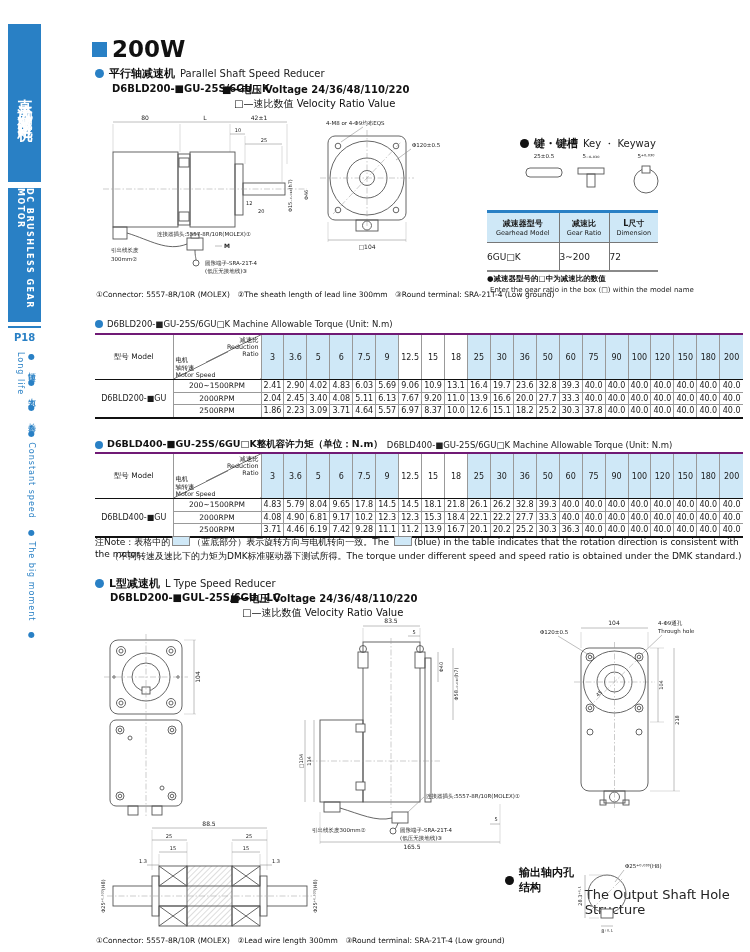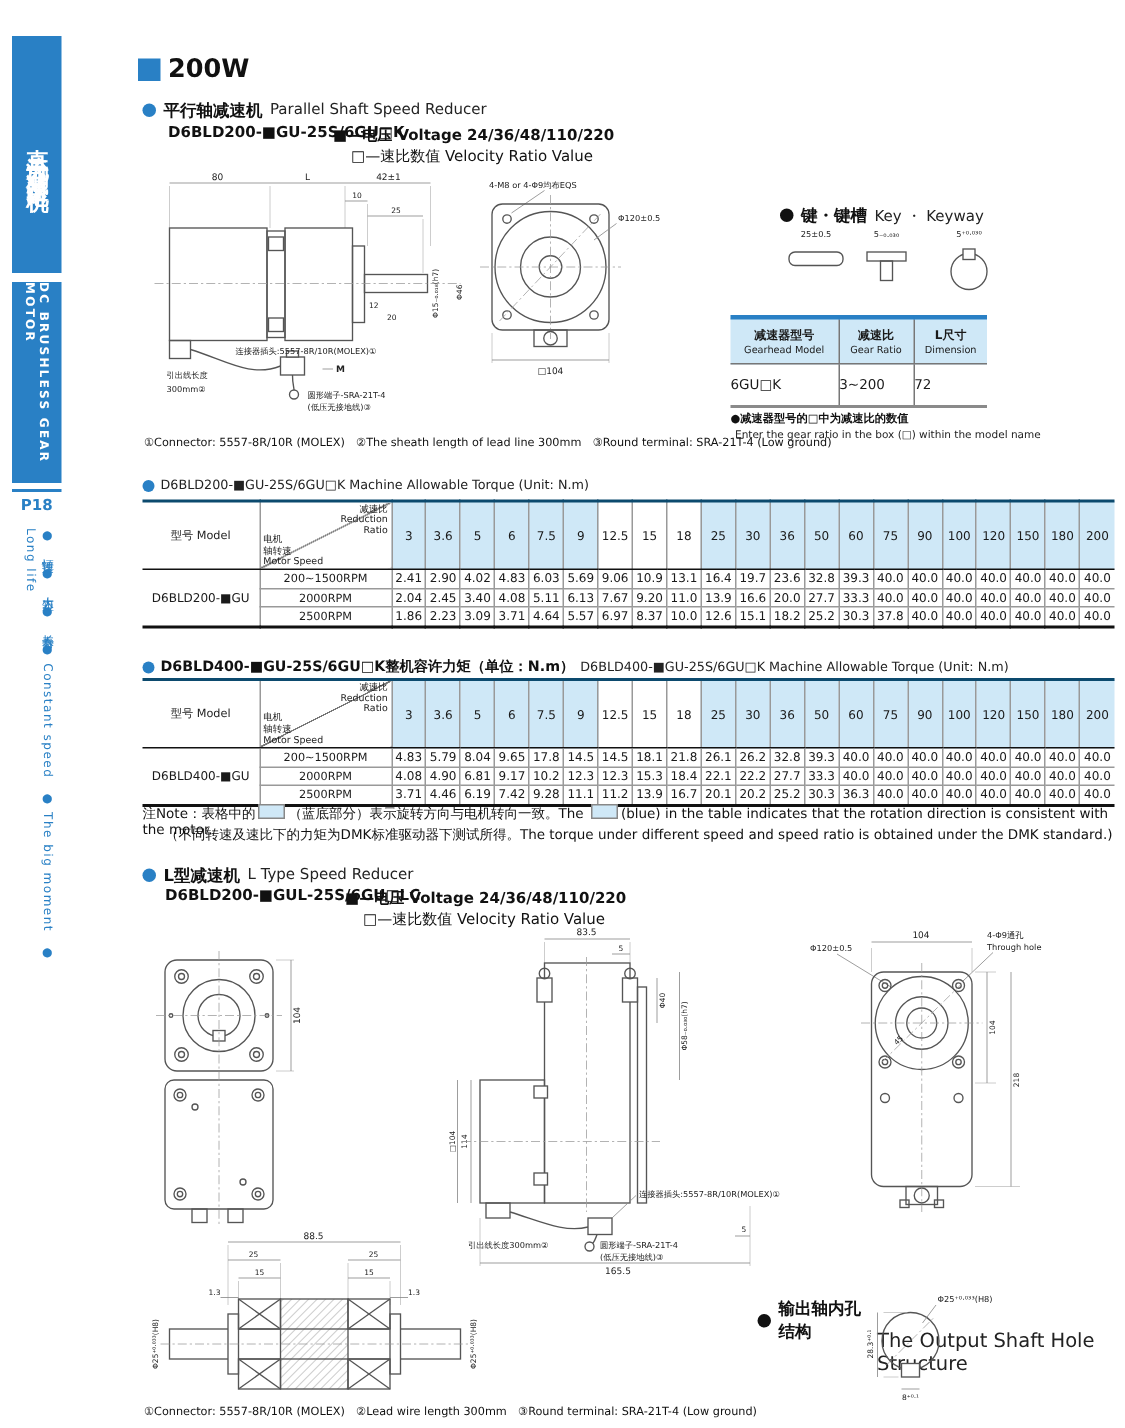--- a/index.html
+++ b/index.html
@@ -7,21 +7,21 @@
         font-family:"DejaVu Sans","Liberation Sans",sans-serif;color:#1a1a1a;}
   .abs{position:absolute;}
   
   .sbbox{background:#2980c5;color:#fff;display:flex;align-items:center;justify-content:center;}
   .vtext{writing-mode:vertical-rl;text-orientation:mixed;}
   .sb1{font-size:15px;font-weight:bold;letter-spacing:4px;}
   .sb2{font-size:8px;font-weight:bold;letter-spacing:1.5px;}
   .p18{color:#2980c5;font-weight:bold;font-size:10px;text-align:center;}
   .feat{color:#2980c5;font-size:8px;letter-spacing:1px;}
   
-  .t200{display:flex;align-items:center;gap:5px;font-size:17px;font-weight:bold;color:#111;}
+  .t200{display:flex;align-items:center;gap:5px;font-size:23px;font-weight:bold;color:#111;}
   .sqicon{width:15px;height:15px;background:#2980c5;}
   .secline{display:flex;align-items:center;gap:5px;}
   .bullet{width:9px;height:9px;border-radius:50%;background:#2980c5;flex:none;}
   .bullet.dark{background:#111;}
   .cnb{font-weight:bold;font-size:11px;color:#111;}
   .enr{font-size:10px;color:#222;}
   .mdl{font-size:10px;font-weight:bold;color:#111;}
   .lbl10{font-size:10px;color:#111;}
   
   svg{overflow:visible;}
@@ -41,21 +41,21 @@
   .gh tr>*:first-child{border-left:0;} .gh tr>*:last-child{border-right:0;}
   .gh th{background:#cfe8f7;height:29px;font-weight:bold;}
   .gh .cn{font-size:8px;} .gh .en{font-size:6.5px;font-weight:normal;}
   .gh td{height:27px;font-size:9px;}
   .ghn1{font-size:7.5px;font-weight:bold;color:#111;}
   .ghn2{font-size:7px;color:#222;}
   
   .ttitle{display:flex;align-items:center;gap:4px;}
   .tt-cn{font-size:9.5px;font-weight:bold;color:#111;}
   .tt-en{font-size:8.5px;color:#222;}
-  .torque{border-collapse:collapse;table-layout:fixed;width:648px;border-top:2px solid #0c4a6e;border-bottom:2px solid #111;}
+  .torque{border-collapse:collapse;table-layout:fixed;width:648px;border-top:2px solid #701a75;border-bottom:2px solid #111;}
   .torque th,.torque td{border:1px solid #999;padding:0;text-align:center;font-weight:normal;}
   .torque tr>*:first-child{border-left:0;} .torque tr>*:last-child{border-right:0;}
   .torque thead th{height:44px;border-bottom:1.6px solid #111;}
   .torque .blu{background:#cfe8f7;}
   .h-ratio{font-size:8px;font-weight:bold;}
   .h-model{font-size:7.5px;}
   .h-corner{position:relative;background:
      linear-gradient(to bottom right,transparent calc(50% - .5px),#777 calc(50% - .5px),#777 calc(50% + .5px),transparent calc(50% + .5px));}
   .h-corner .cr{position:absolute;top:1px;right:2px;text-align:right;font-size:6.3px;line-height:1.15;white-space:pre-line;}
   .h-corner .cs{position:absolute;bottom:1px;left:2px;text-align:left;font-size:6.3px;line-height:1.15;white-space:pre-line;}

